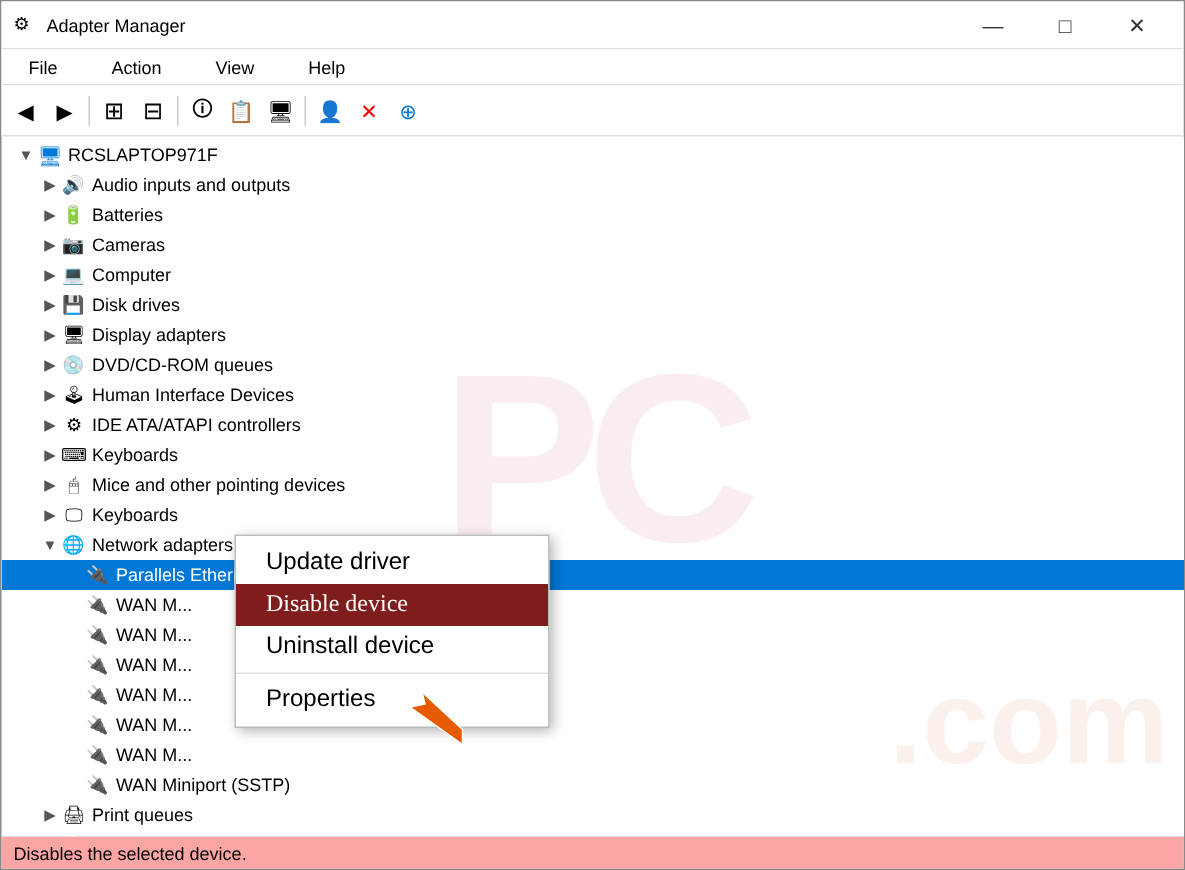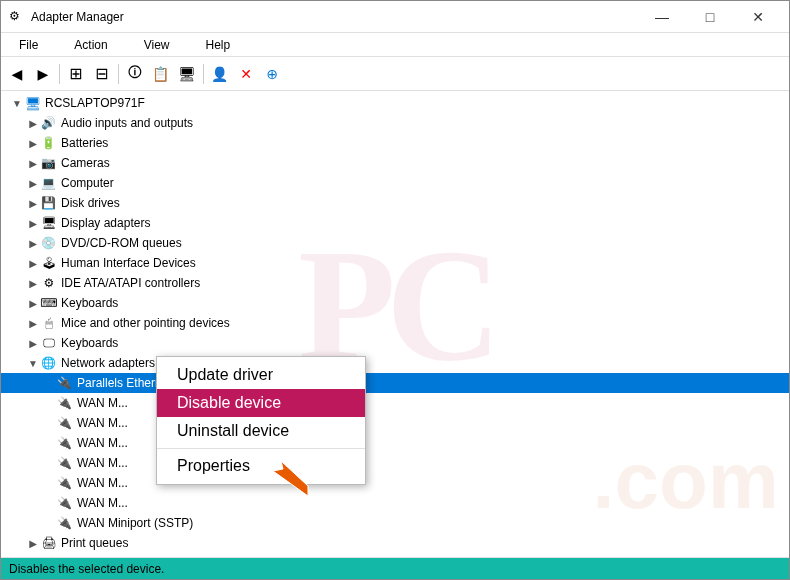--- a/index.html
+++ b/index.html
@@ -151,21 +151,21 @@
     .watermark {
       position: absolute;
       top: 50%;
       left: 50%;
       transform: translate(-50%, -60%);
       opacity: 0.07;
       pointer-events: none;
       font-size: 160px;
       font-weight: bold;
       color: #be185d;
-      font-family: Liberation Serif, serif;
+      font-family: Liberation Sans, sans-serif;
       letter-spacing: -10px;
       z-index: 0;
     }
     .watermark2 {
       position: absolute;
       bottom: 30px;
       right: 10px;
       opacity: 0.07;
       pointer-events: none;
       font-size: 80px;
@@ -188,22 +188,23 @@
     }
     .context-menu-item {
       padding: 5px 20px;
       font-size: 16px;
       cursor: pointer;
       color: #000;
       display: flex;
       align-items: center;
     }
     .context-menu-item.highlighted {
-      background: #be185d;
+      background: #7f1d1d;
       color: #fff;
+      font-family: Liberation Serif, serif;
     }
     .context-menu-item.bold-item {
       font-weight: normal;
     }
     .context-menu-separator {
       height: 1px;
       background: #e0e0e0;
       margin: 3px 0;
     }
     
@@ -211,21 +212,21 @@
       position: absolute;
       left: 262px;
       top: 360px;
       width: 60px;
       height: 60px;
       z-index: 200;
       pointer-events: none;
     }
     .status-bar {
       height: 22px;
-      background: #14b8a6;
+      background: #fca5a5;
       border-top: 1px solid #e0e0e0;
       display: flex;
       align-items: center;
       padding: 0 8px;
       font-size: 12px;
       color: #000;
     }
     .indent-1 { padding-left: 8px; }
     .indent-2 { padding-left: 24px; }
     .indent-3 { padding-left: 40px; }

